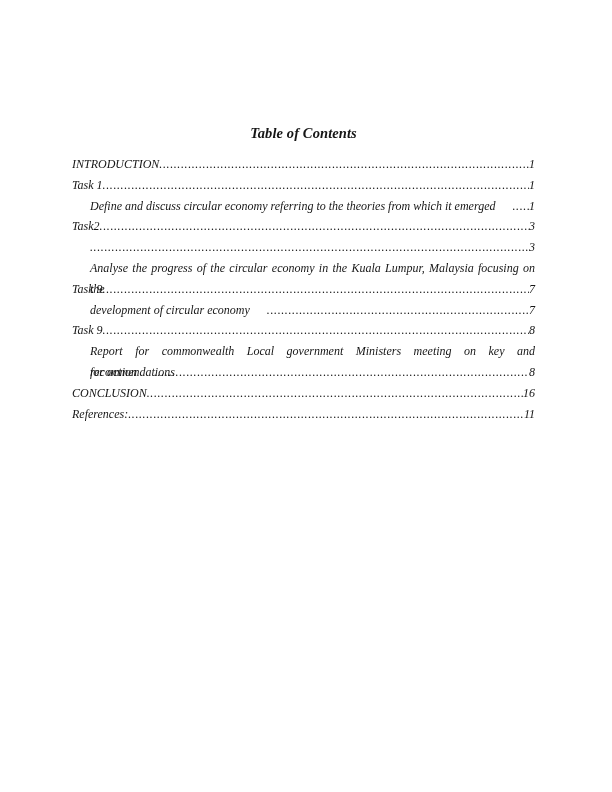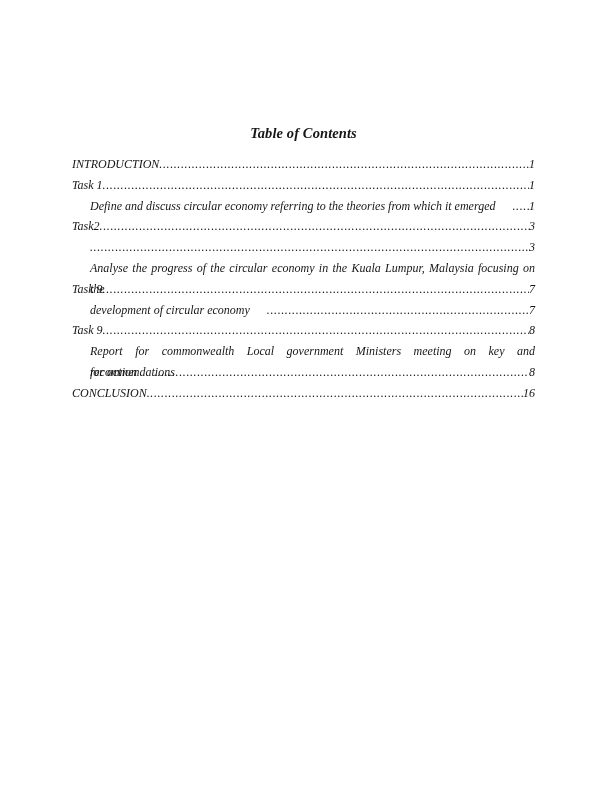--- a/index.html
+++ b/index.html
@@ -145,15 +145,20 @@
       <span class="dots"></span>
       <span class="pg">8</span>
     </div>
 
     <div class="toc-line">
       <span class="lbl">CONCLUSION</span>
       <span class="dots"></span>
       <span class="pg">16</span>
     </div>
 
+    <div class="toc-line">
+      <span class="lbl">References:</span>
+      <span class="dots"></span>
+      <span class="pg">11</span>
+    </div>
 
   </div>
 </div>
 
 </body></html>

